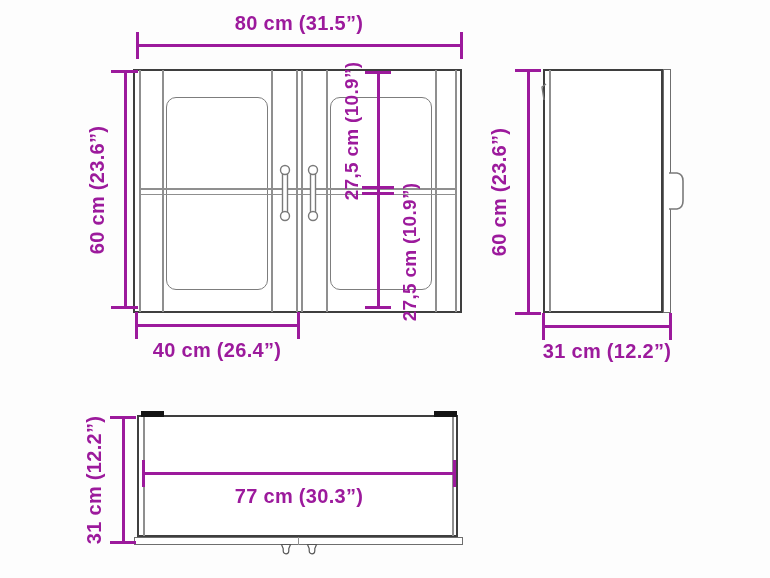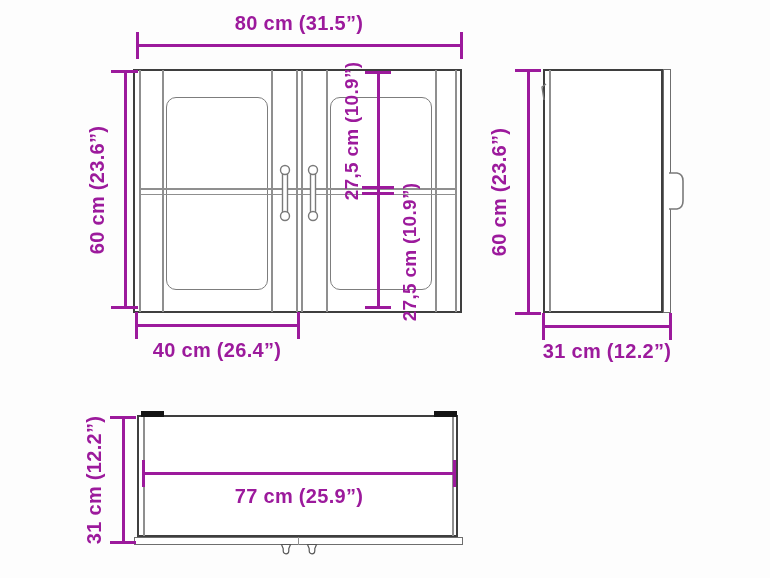--- a/index.html
+++ b/index.html
@@ -125,16 +125,16 @@
     </svg>
 
     <div class="dl" style="left:121.5px;top:417px;width:3px;height:126px;"></div>
     <div class="dl" style="left:110px;top:416px;width:26px;height:3px;"></div>
     <div class="dl" style="left:110px;top:541px;width:26px;height:3px;"></div>
     <div class="lbl rot" style="left:14px;top:469px;width:160px;">31 cm (12.2”)</div>
 
     <div class="dl" style="left:143px;top:472px;width:312px;height:3px;"></div>
     <div class="dl" style="left:141.5px;top:460px;width:3px;height:27px;"></div>
     <div class="dl" style="left:452.5px;top:460px;width:3px;height:27px;"></div>
-    <div class="lbl" style="left:199px;top:485px;width:200px;">77 cm (25.9”)</div>
+    <div class="lbl" style="left:199px;top:485px;width:200px;">77 cm (30.3”)</div>
   </div>
 
 </div>
 
 </body></html>

